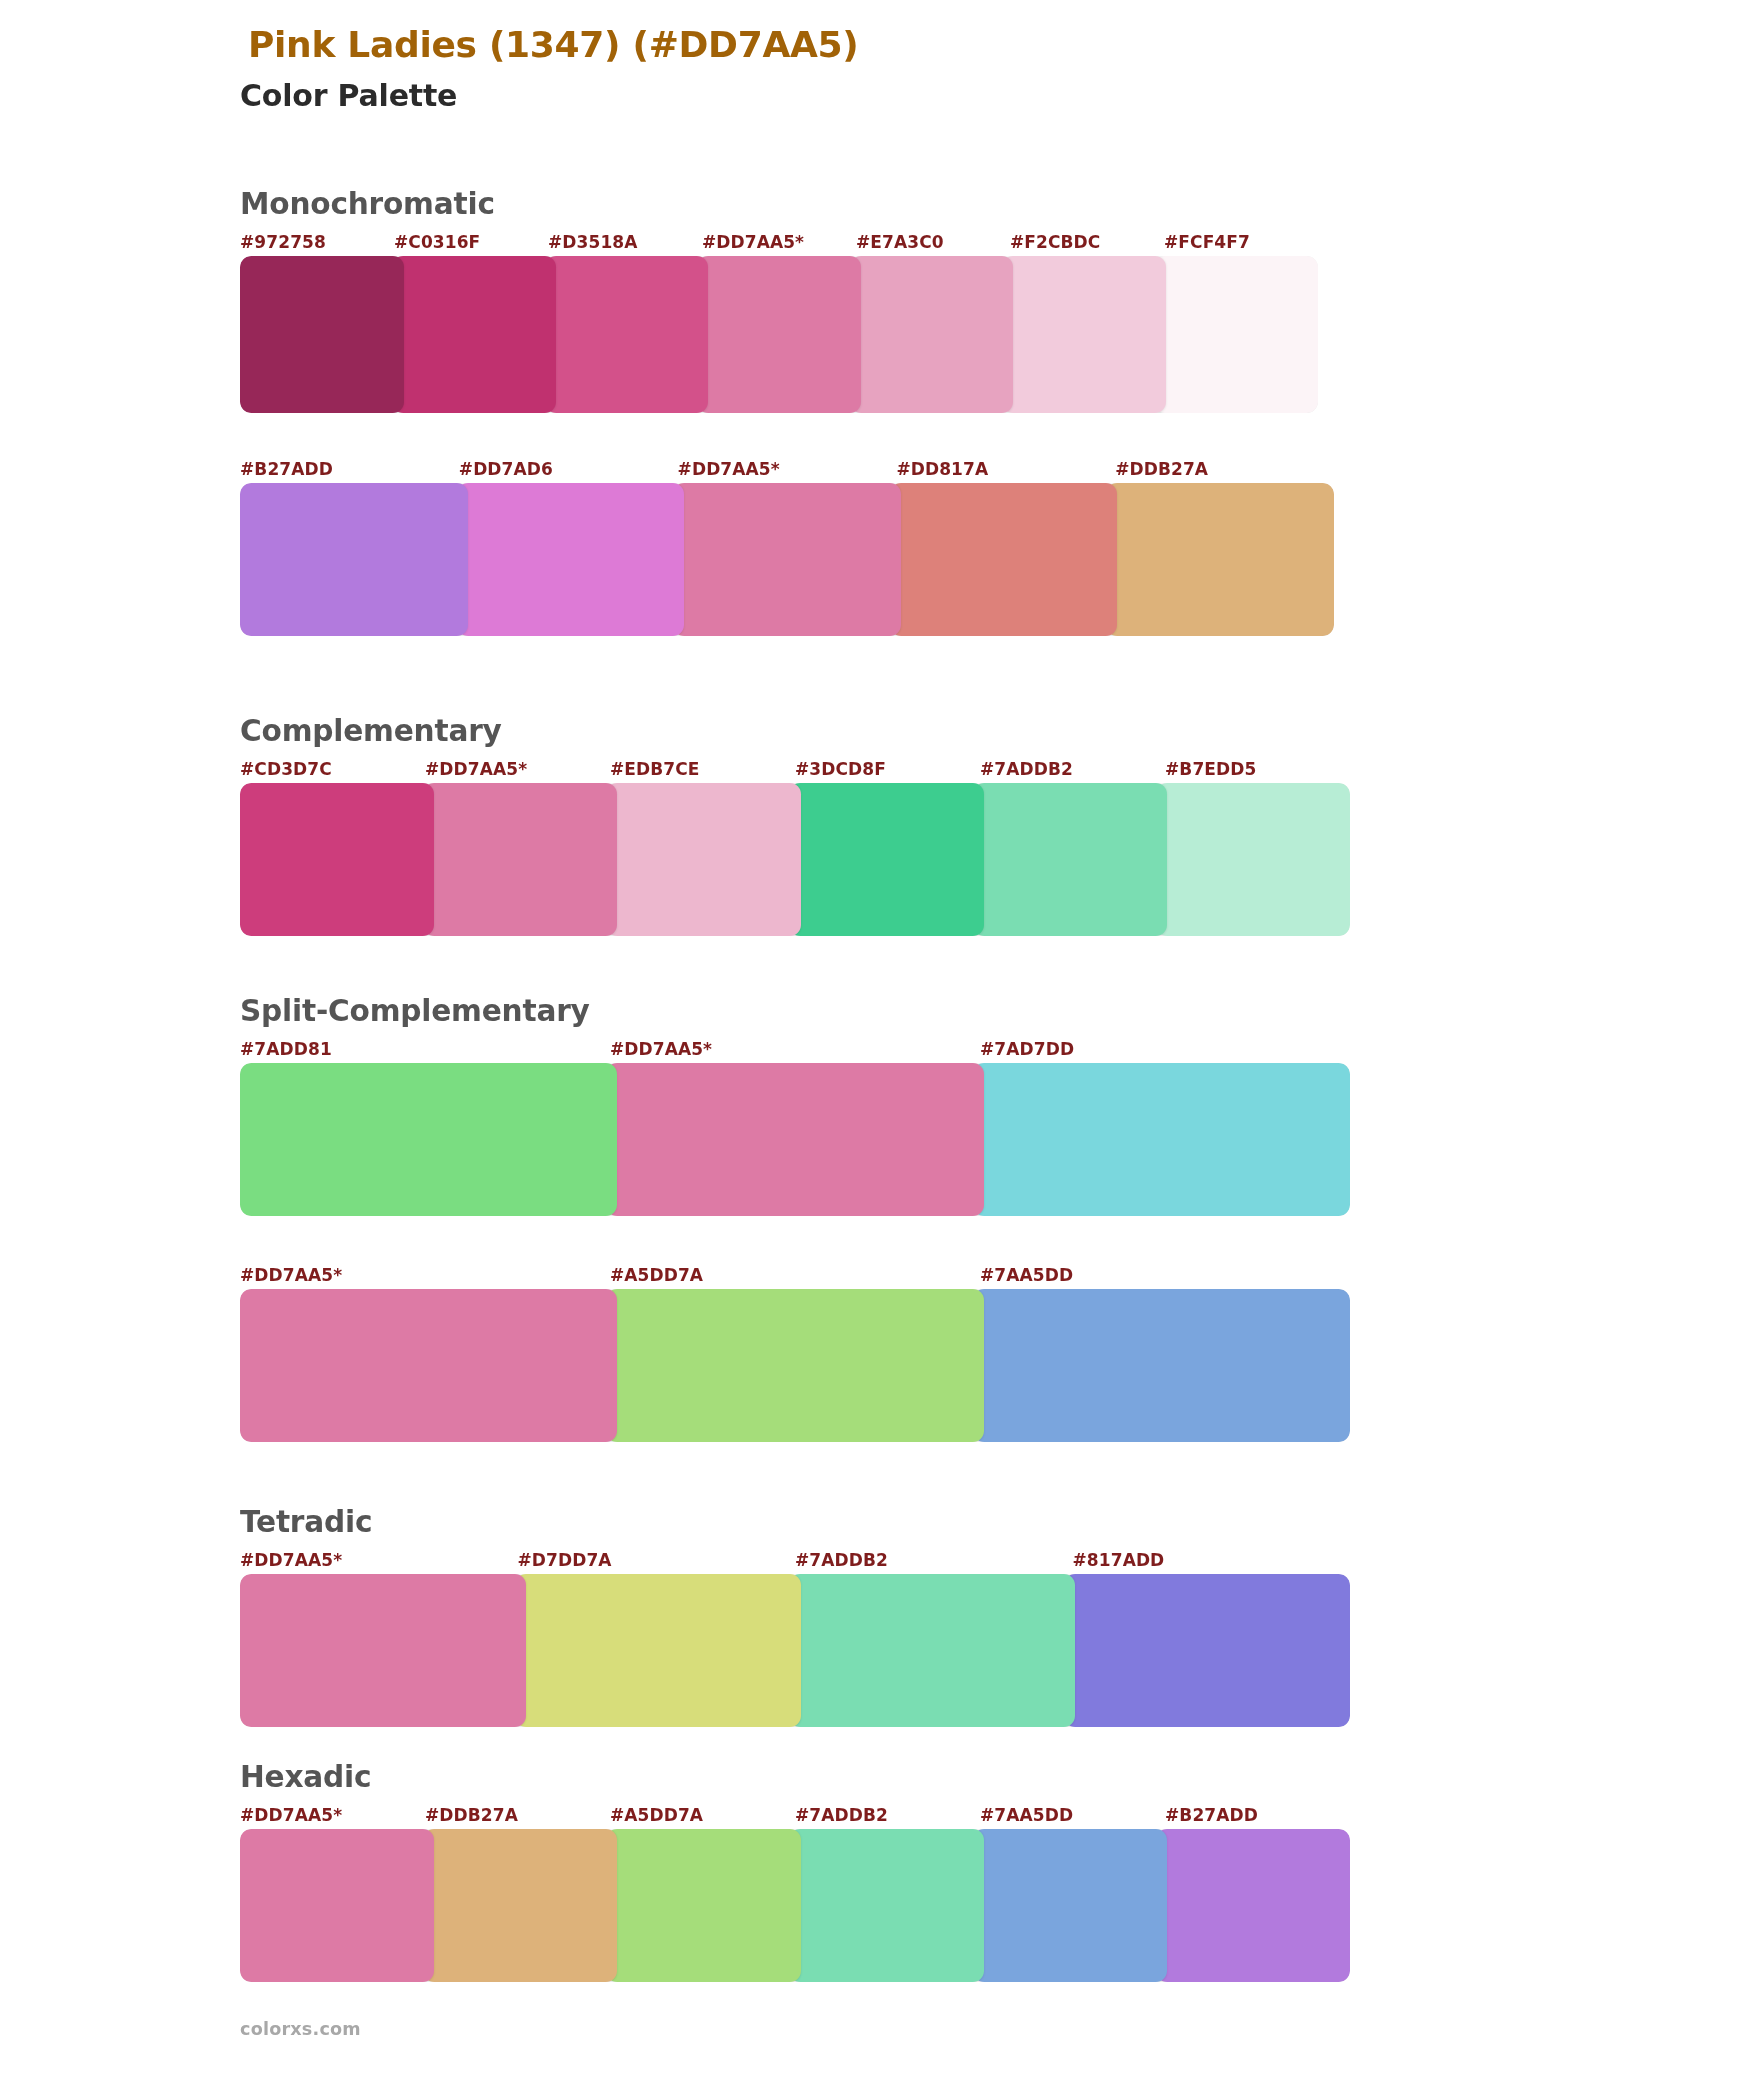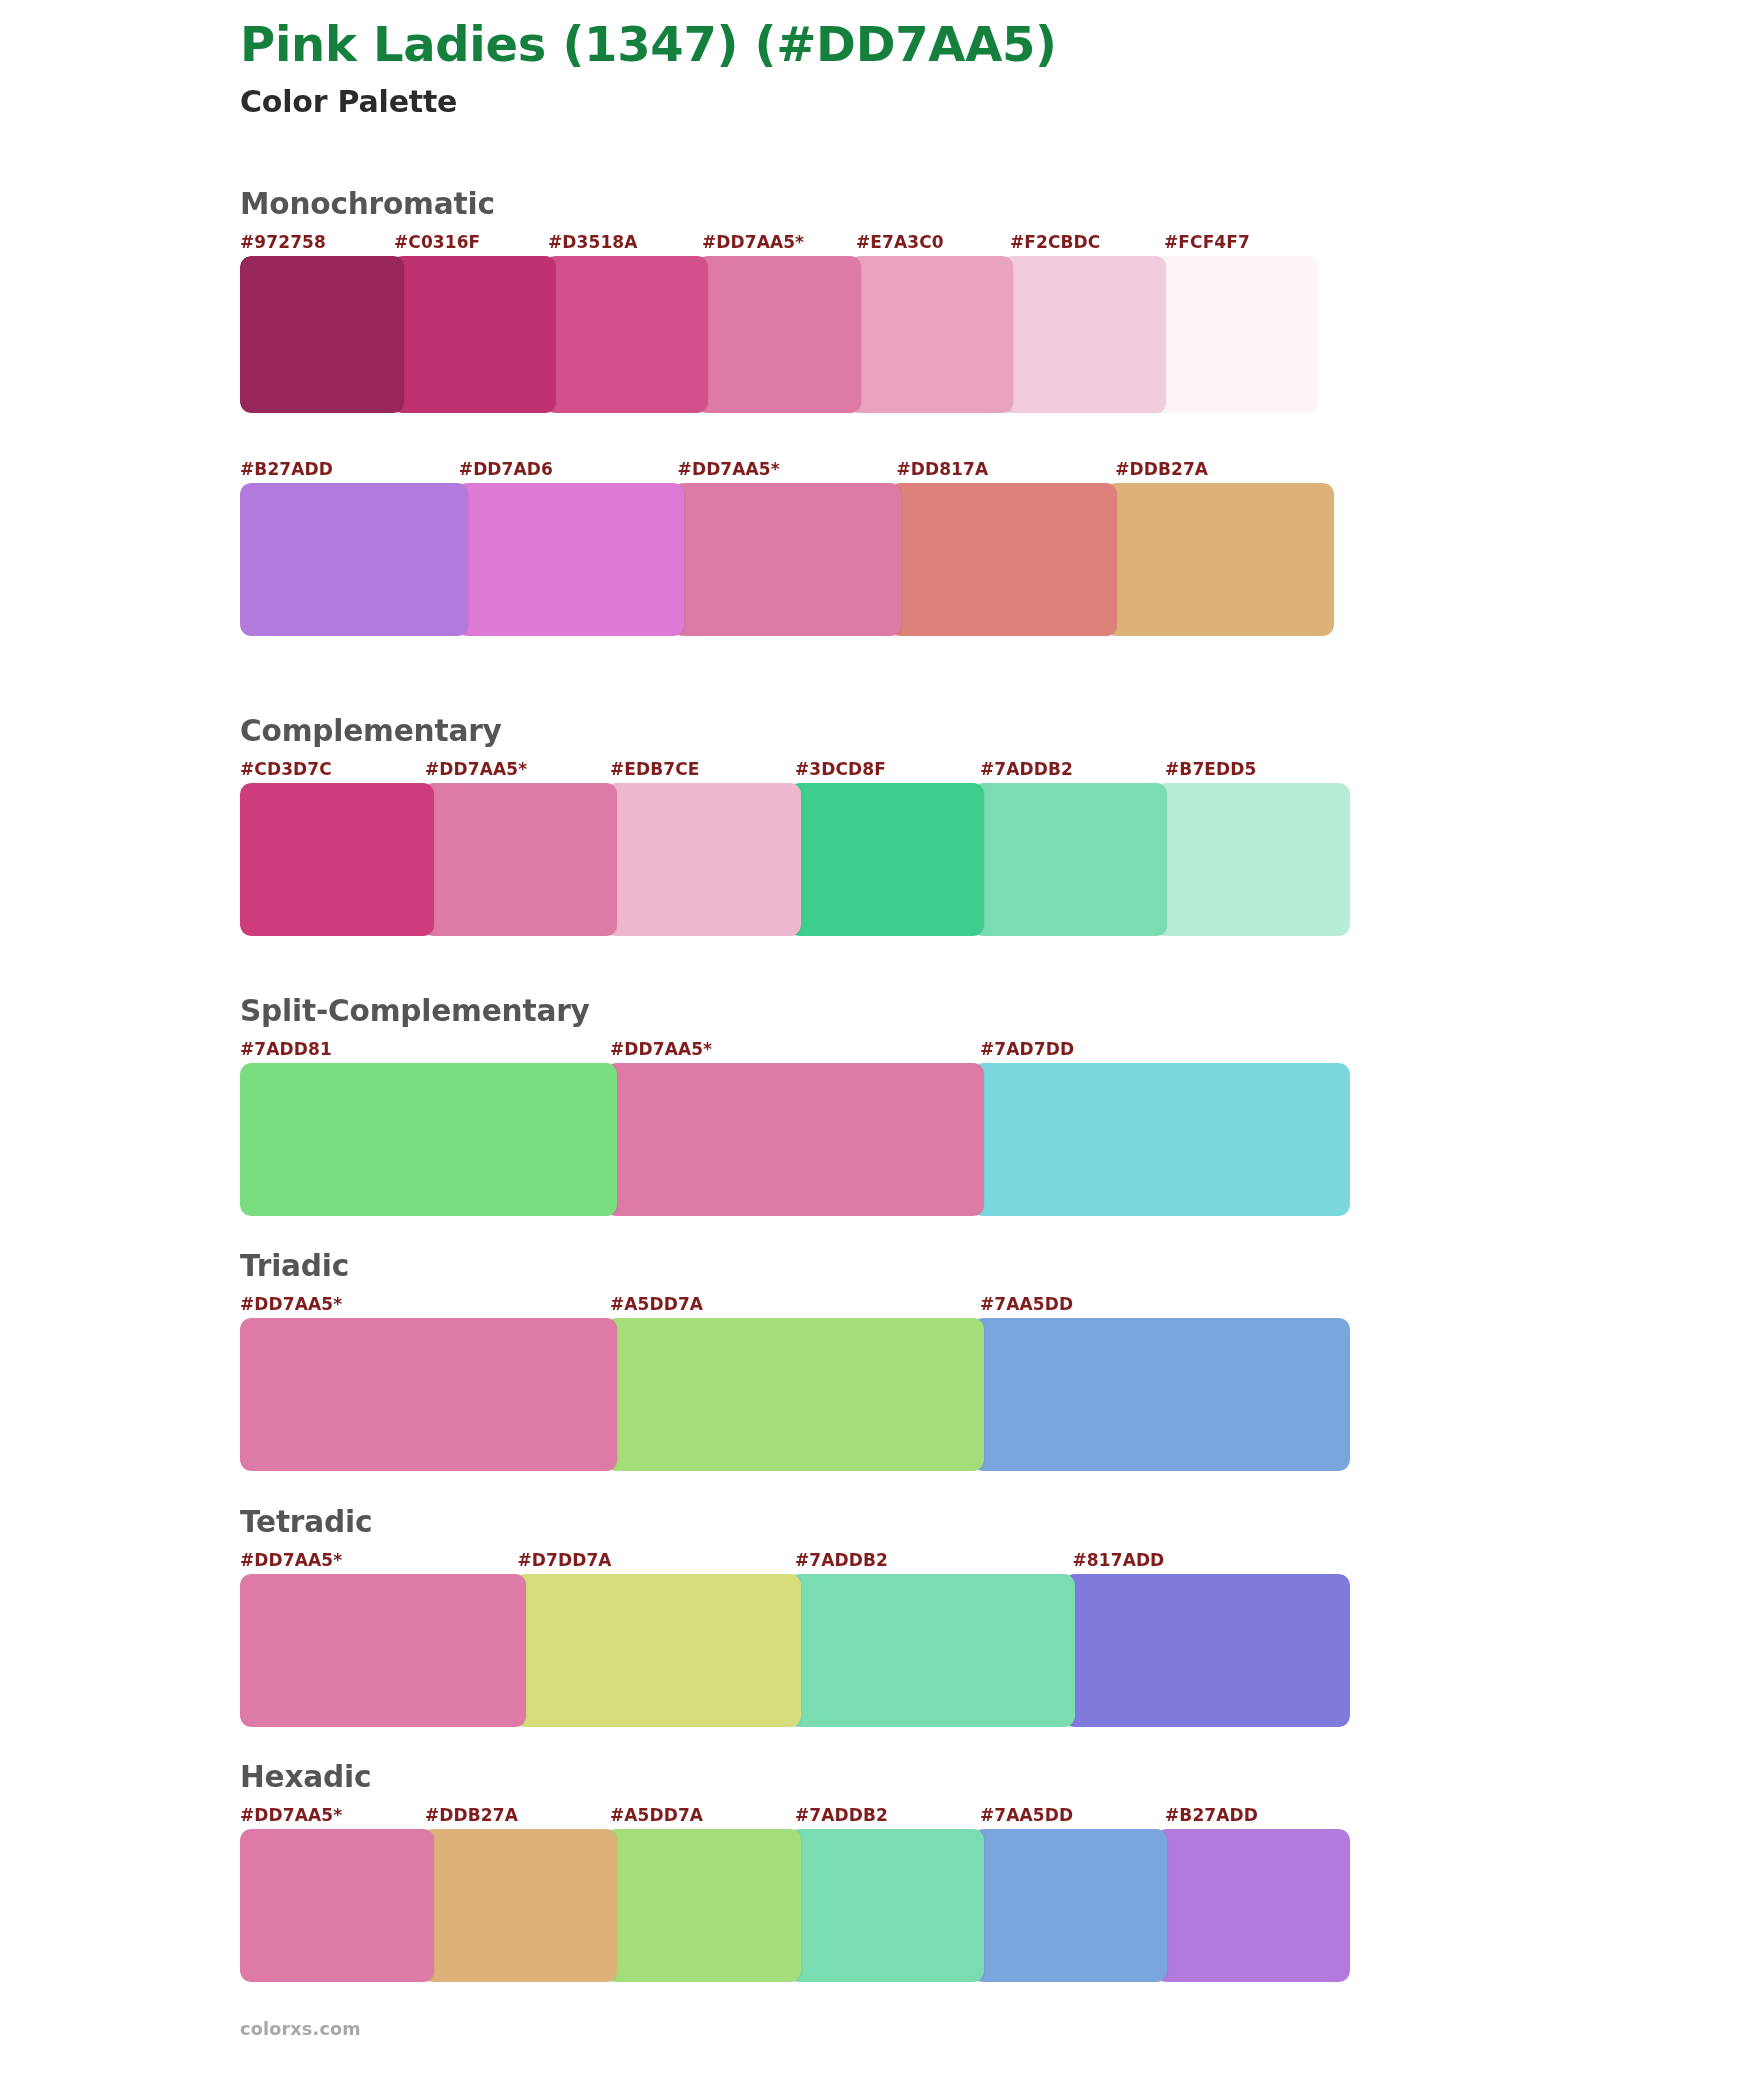--- a/index.html
+++ b/index.html
@@ -22,25 +22,25 @@
   }
 
   
   .header {
     position: absolute;
     left: 240px;
     top: 16px;
     width: 1358px;
   }
   .page-title {
-    font-size: 48px;
-    font-weight: bold;
-    color: #15803d;
+    font-size: 36px;
+    font-weight: bold;
+    color: #a16207;
     letter-spacing: -0.3px;
-    margin: 0;
+    margin: 8px;
     line-height: 1.18;
     font-family: "DejaVu Sans", sans-serif;
   }
   .page-subtitle {
     font-size: 30px;
     font-weight: bold;
     color: #2b2b2b;
     letter-spacing: -0.2px;
     margin: 11.2px 0 0 0;
     line-height: 1.2;
@@ -184,21 +184,20 @@
           <div class="swatch-label" style="left: 33.3333%;">#DD7AA5*</div>
           <div class="swatch-label" style="left: 66.6667%;">#7AD7DD</div>
         </div>
         <div class="swatch-row" style="height: 153px;">
           <div class="swatch" title="#7ADD81" style="background: rgb(122, 221, 129); z-index: 3;"></div>
           <div class="swatch" title="#DD7AA5*" style="background: rgb(221, 122, 165); z-index: 2;"></div>
           <div class="swatch" title="#7AD7DD" style="background: rgb(122, 215, 221); z-index: 1;"></div>
         </div>
       </div>
       <div class="section" style="top: 1252px; width: 1110px;">
-        <div class="section-heading">Triadic</div>
         <div class="swatch-labels">
           <div class="swatch-label" style="left: 0%;">#DD7AA5*</div>
           <div class="swatch-label" style="left: 33.3333%;">#A5DD7A</div>
           <div class="swatch-label" style="left: 66.6667%;">#7AA5DD</div>
         </div>
         <div class="swatch-row" style="height: 153px;">
           <div class="swatch" title="#DD7AA5*" style="background: rgb(221, 122, 165); z-index: 3;"></div>
           <div class="swatch" title="#A5DD7A" style="background: rgb(165, 221, 122); z-index: 2;"></div>
           <div class="swatch" title="#7AA5DD" style="background: rgb(122, 165, 221); z-index: 1;"></div>
         </div>

